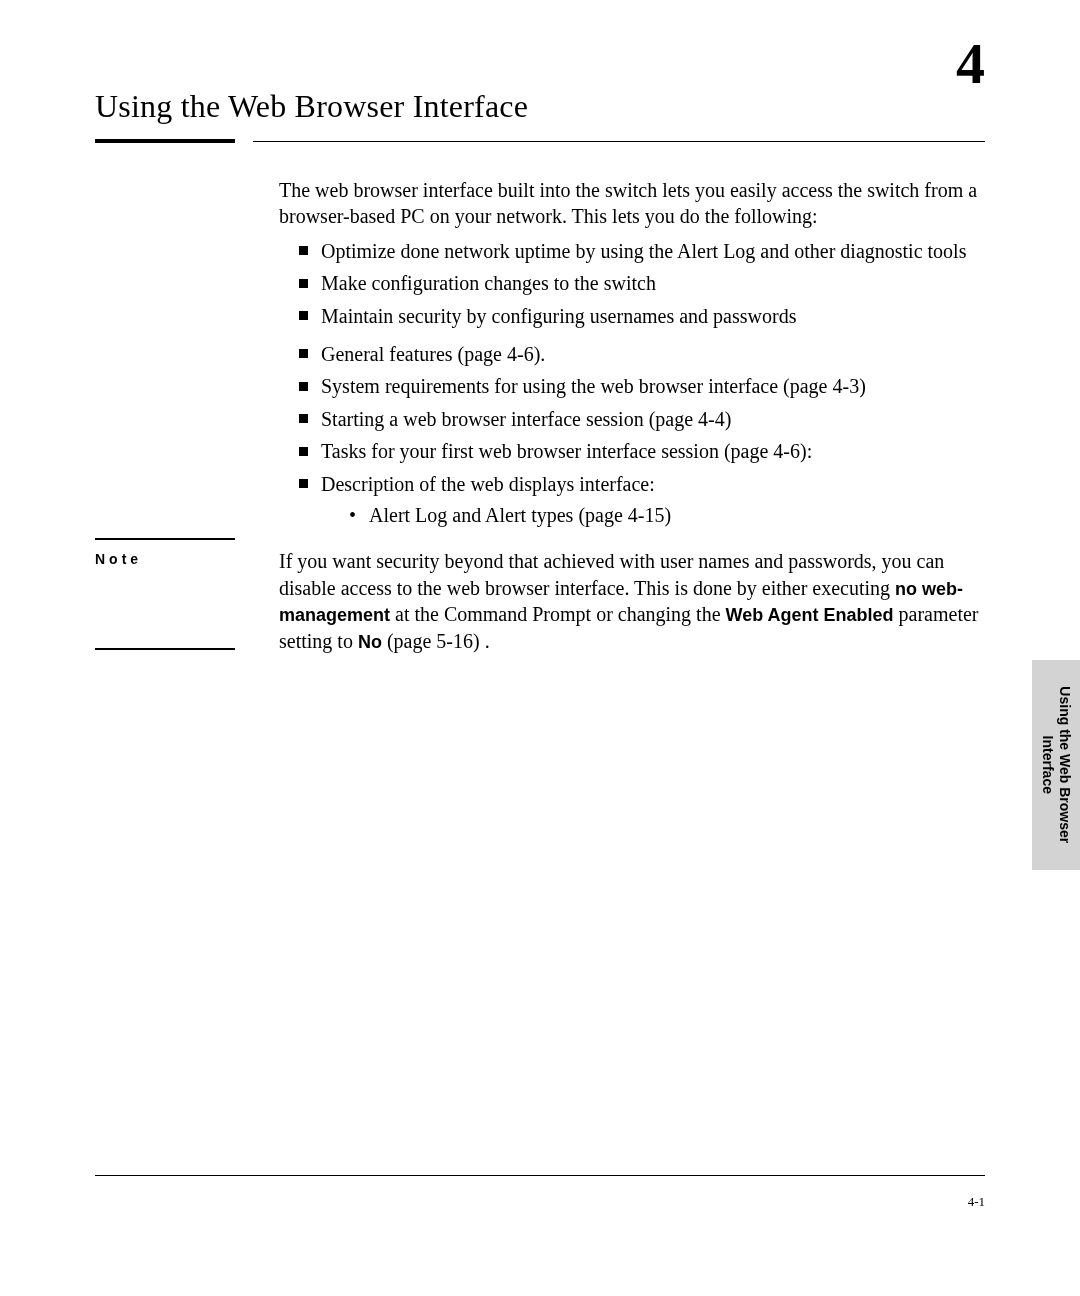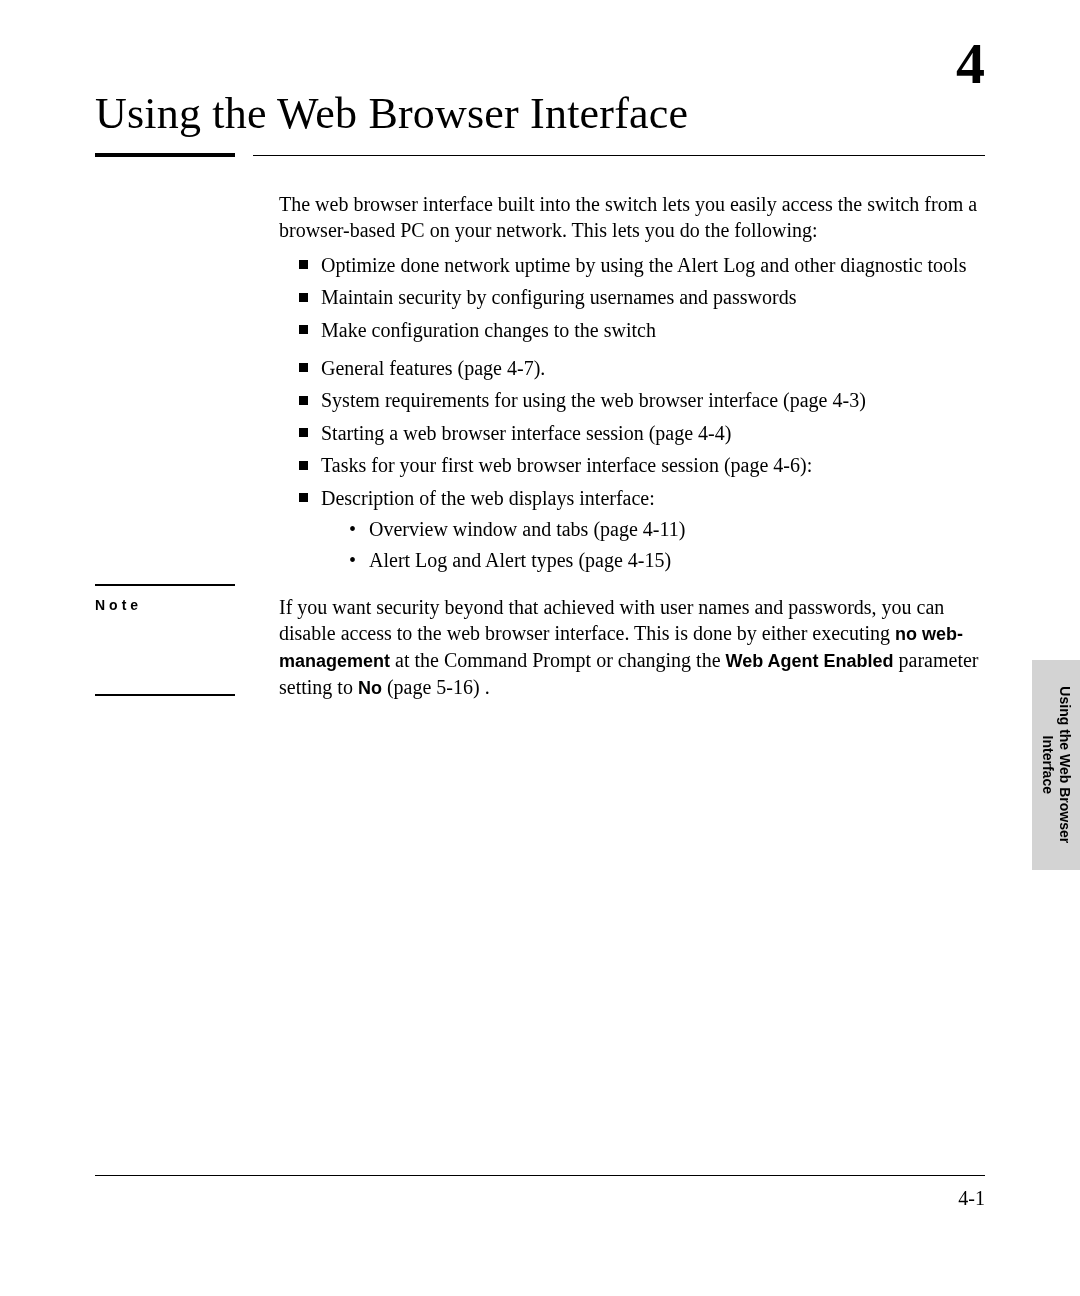--- a/index.html
+++ b/index.html
@@ -19,21 +19,21 @@
   .chapnum {
     position: absolute;
     top: 30px;
     right: 95px;
     font-family: "Times New Roman", Times, serif;
     font-size: 58px;
     font-weight: bold;
   }
   .title {
     font-family: "Times New Roman", Times, serif;
-    font-size: 44px;
+    font-size: 32px;
     font-weight: normal;
     margin-top: 58px;
     margin-bottom: 14px;
     letter-spacing: 0.2px;
   }
   .rules {
     display: flex;
     align-items: center;
     margin-bottom: 34px;
   }
@@ -144,21 +144,21 @@
     left: 95px;
     right: 95px;
     bottom: 120px;
     height: 1px;
     background: #000;
   }
   .pgnum {
     position: absolute;
     right: 95px;
     bottom: 86px;
-    font-size: 20px;
+    font-size: 13px;
   }
 </style>
 </head>
 <body>
 
 <div class="page">
 
   <div class="chapnum">4</div>
 
   <h1 class="title">Using the Web Browser Interface</h1>
@@ -168,36 +168,35 @@
     <div class="rule-gap"></div>
     <div class="rule-thin"></div>
   </div>
 
   <div class="body">
 
     <p class="para">The web browser interface built into the switch lets you easily access the switch from a browser-based PC on your network. This lets you do the following:</p>
 
     <ul class="sq">
       <li>Optimize done network uptime by using the Alert Log and other diagnostic tools</li>
+      <li>Make configuration changes to the switch</li>
       <li>Maintain security by configuring usernames and passwords</li>
-      <li>Make configuration changes to the switch</li>
     </ul>
 
 
     <ul class="sq">
-      <li>General features (page 4-7).</li>
+      <li>General features (page 4-6).</li>
       <li>System requirements for using the web browser interface (page 4-3)</li>
       <li>Starting a web browser interface session (page 4-4)</li>
       <li>
         <span>Tasks for your first web browser interface session (page 4-6):</span>
       </li>
       <li>
         <span>Description of the web displays interface:</span>
         <ul class="dot">
-          <li>Overview window and tabs (page 4-11)</li>
           <li>Alert Log and Alert types (page 4-15)</li>
         </ul>
       </li>
     </ul>
 
     <div class="note-block">
       <div class="note-rule-top"></div>
       <div class="note-label">Note</div>
       <p class="note-text">
         <span>If you want security beyond that achieved with user names and passwords, you can disable access to the web browser interface. This is done by either executing </span><span class="cmd">no web-management</span><span> at the Command Prompt  or changing the </span><span class="cmd">Web Agent Enabled</span><span> parameter setting  to </span><span class="cmd">No</span><span> (page 5-16) .</span>

